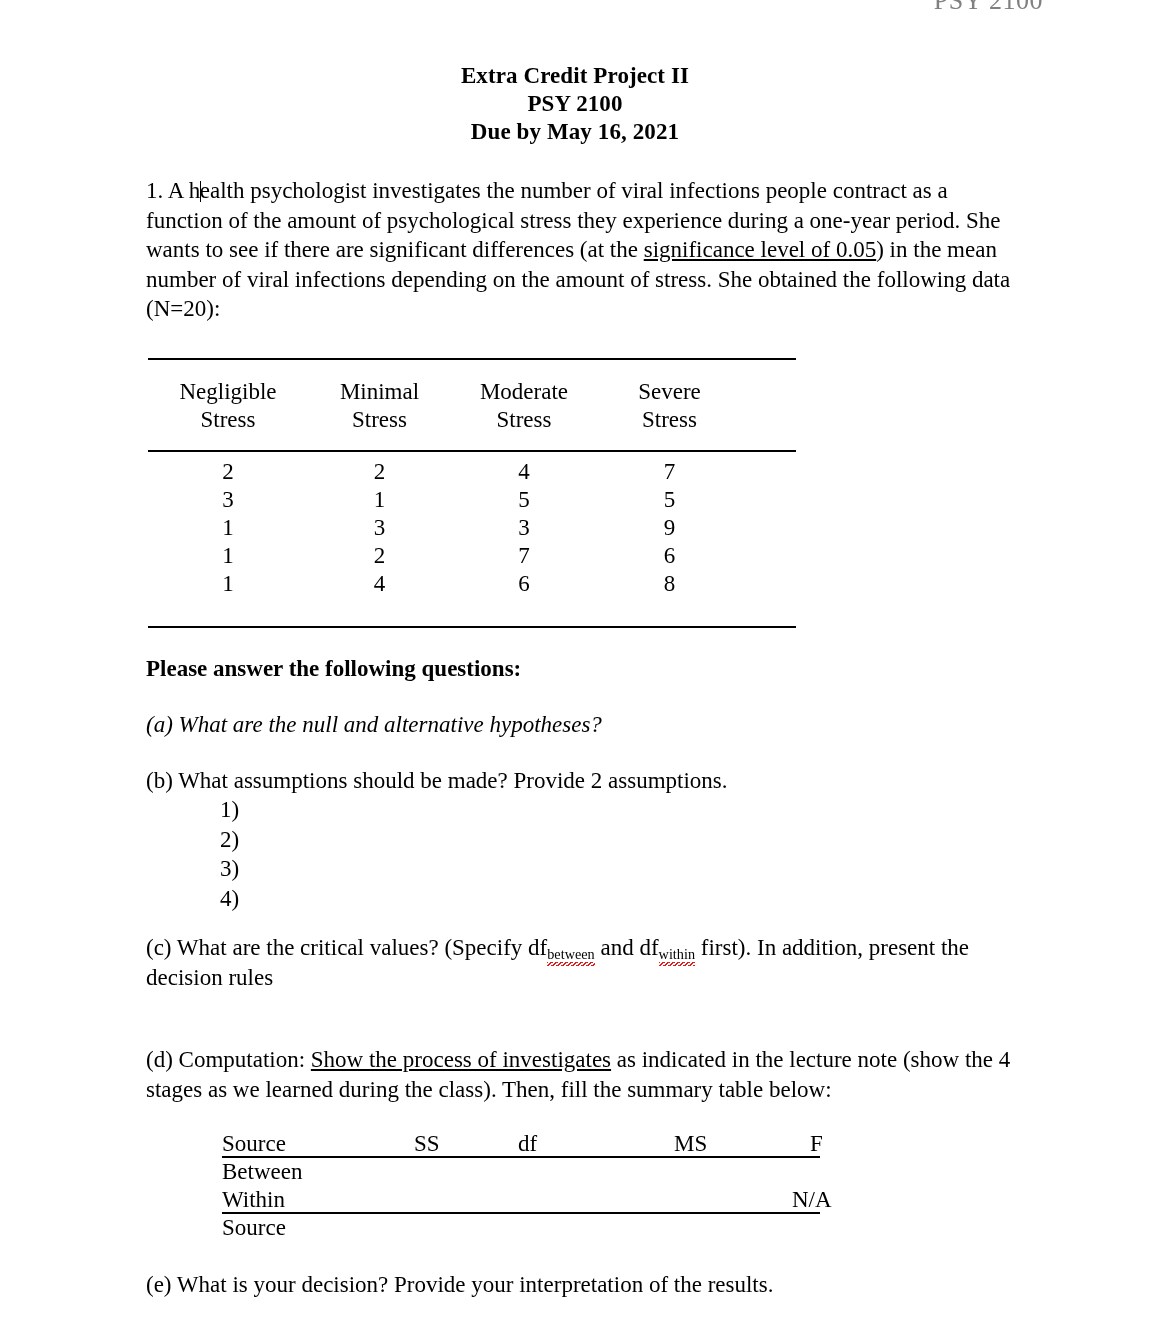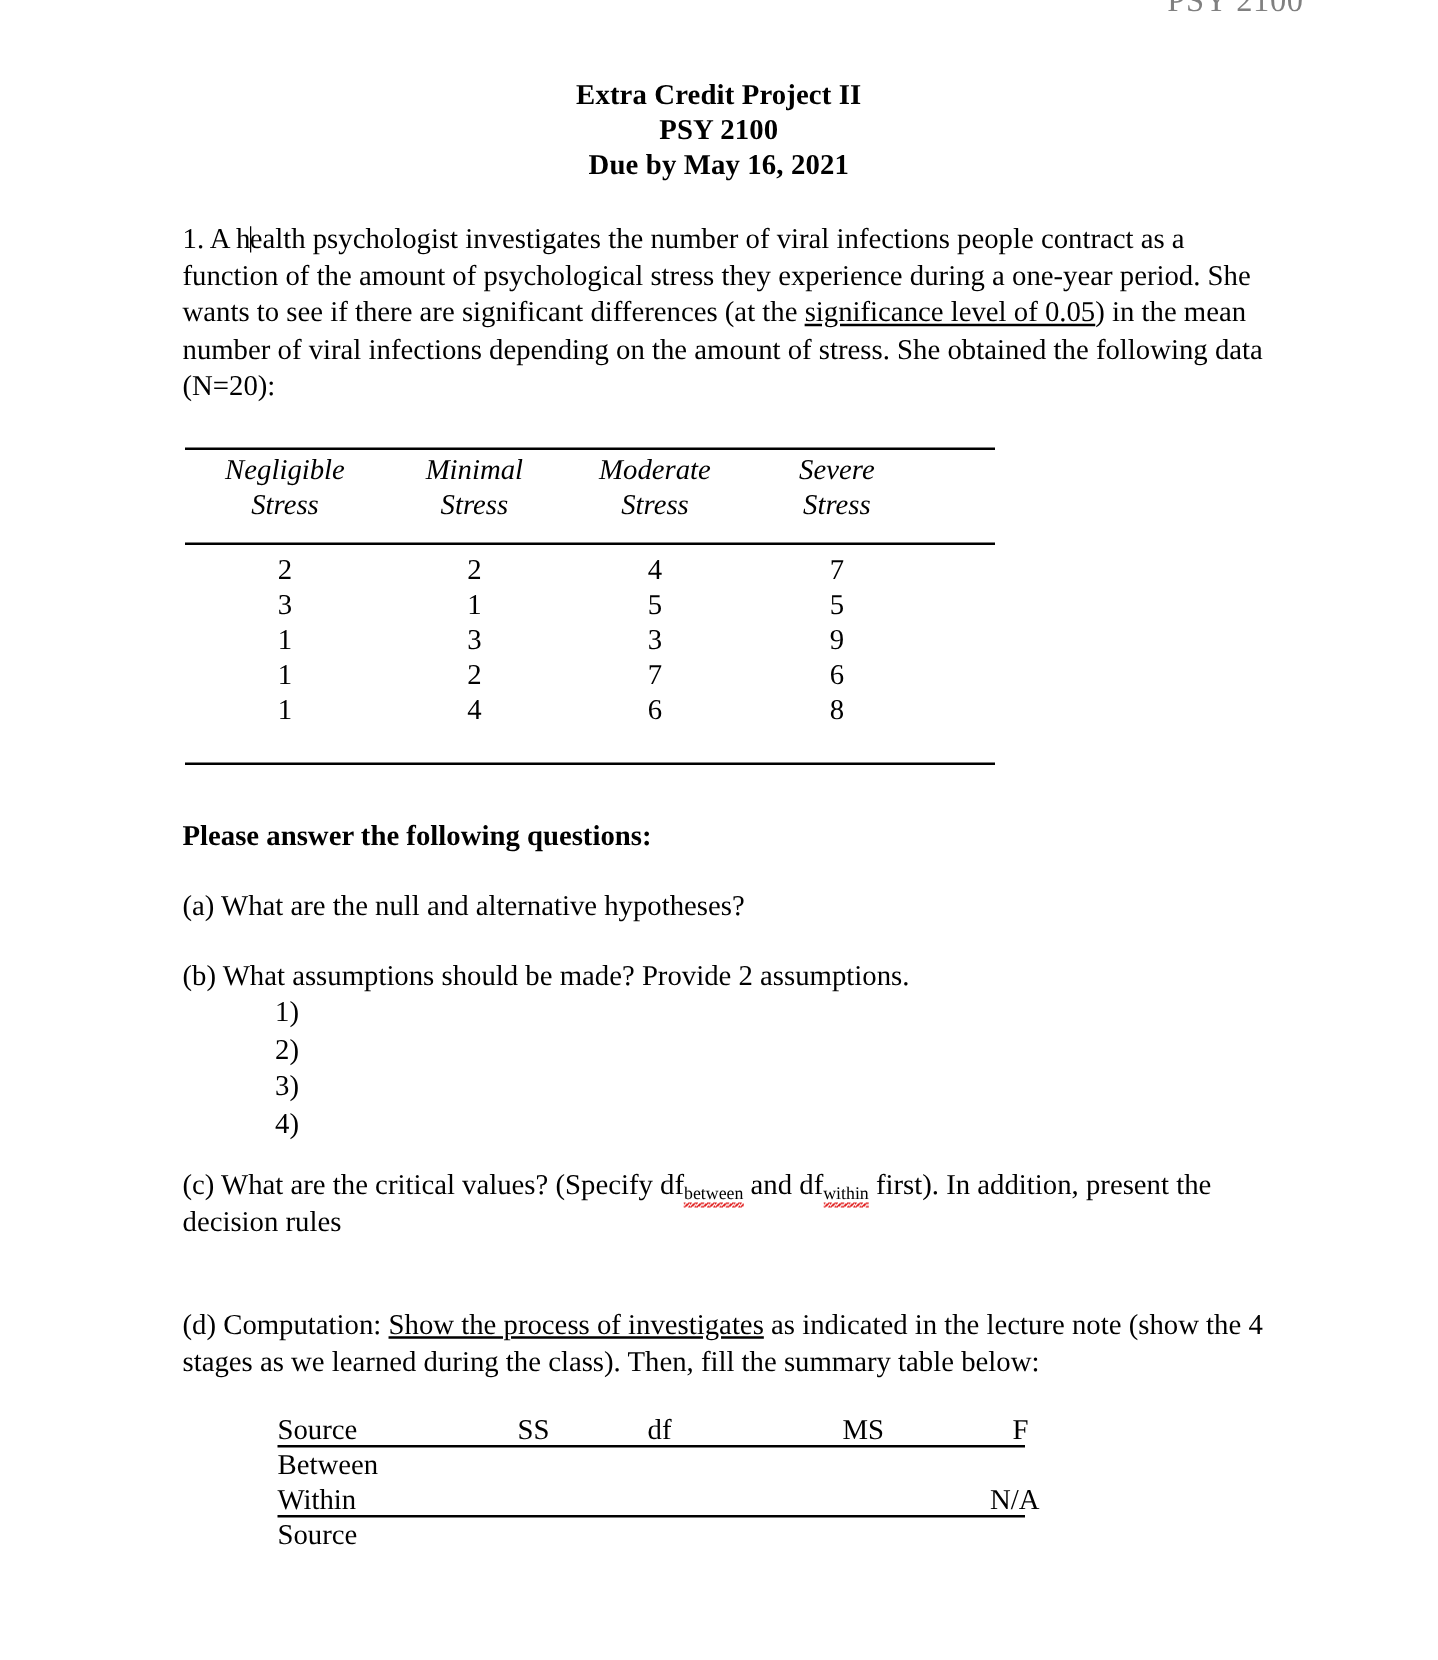--- a/index.html
+++ b/index.html
@@ -78,23 +78,22 @@
     top: 358px;
     width: 648px;
   }
   .rule {
     height: 0;
     border-top: 2px solid #000;
     width: 100%;
   }
   .dt-head {
     display: flex;
-    padding-top: 2px;
+    padding-top: 18px;
     padding-bottom: 16px;
-    font-style: italic;
   }
   .dt-body {
     padding-top: 6px;
     padding-bottom: 28px;
   }
   .dt-row {
     display: flex;
   }
   .dt-col {
     width: 146px;
@@ -254,21 +253,21 @@
         <div class="dt-col c1">4</div>
         <div class="dt-col c2">6</div>
         <div class="dt-col c3">8</div>
       </div>
     </div>
     <div class="rule"></div>
   </div>
 
   <div class="q-block q-bold" style="top:654px;">Please answer the following questions:</div>
 
-  <div class="q-block" style="top:710px;">(a) What are the null and alternative hypotheses?</div>
+  <div class="q-block" style="top:710px;font-style:italic;">(a) What are the null and alternative hypotheses?</div>
 
   <div class="q-block" style="top:766px;">(b) What assumptions should be made? Provide 2 assumptions.</div>
 
   <ul class="assump-list q-block" style="top:795px;">
     <li>1)</li>
     <li>2)</li>
     <li>3)</li>
     <li>4)</li>
   </ul>
 
@@ -300,14 +299,15 @@
     </div>
     <div class="sum-row">
       <span class="sum-cell c-source">Source</span>
       <span class="sum-cell c-ss"></span>
       <span class="sum-cell c-df"></span>
       <span class="sum-cell c-ms"></span>
       <span class="sum-cell c-f"></span>
     </div>
   </div>
 
+  <div class="q-block" style="top:1270px;">(e) What is your decision? Provide your interpretation of the results.</div>
 
 </div>
 
 </body></html>

